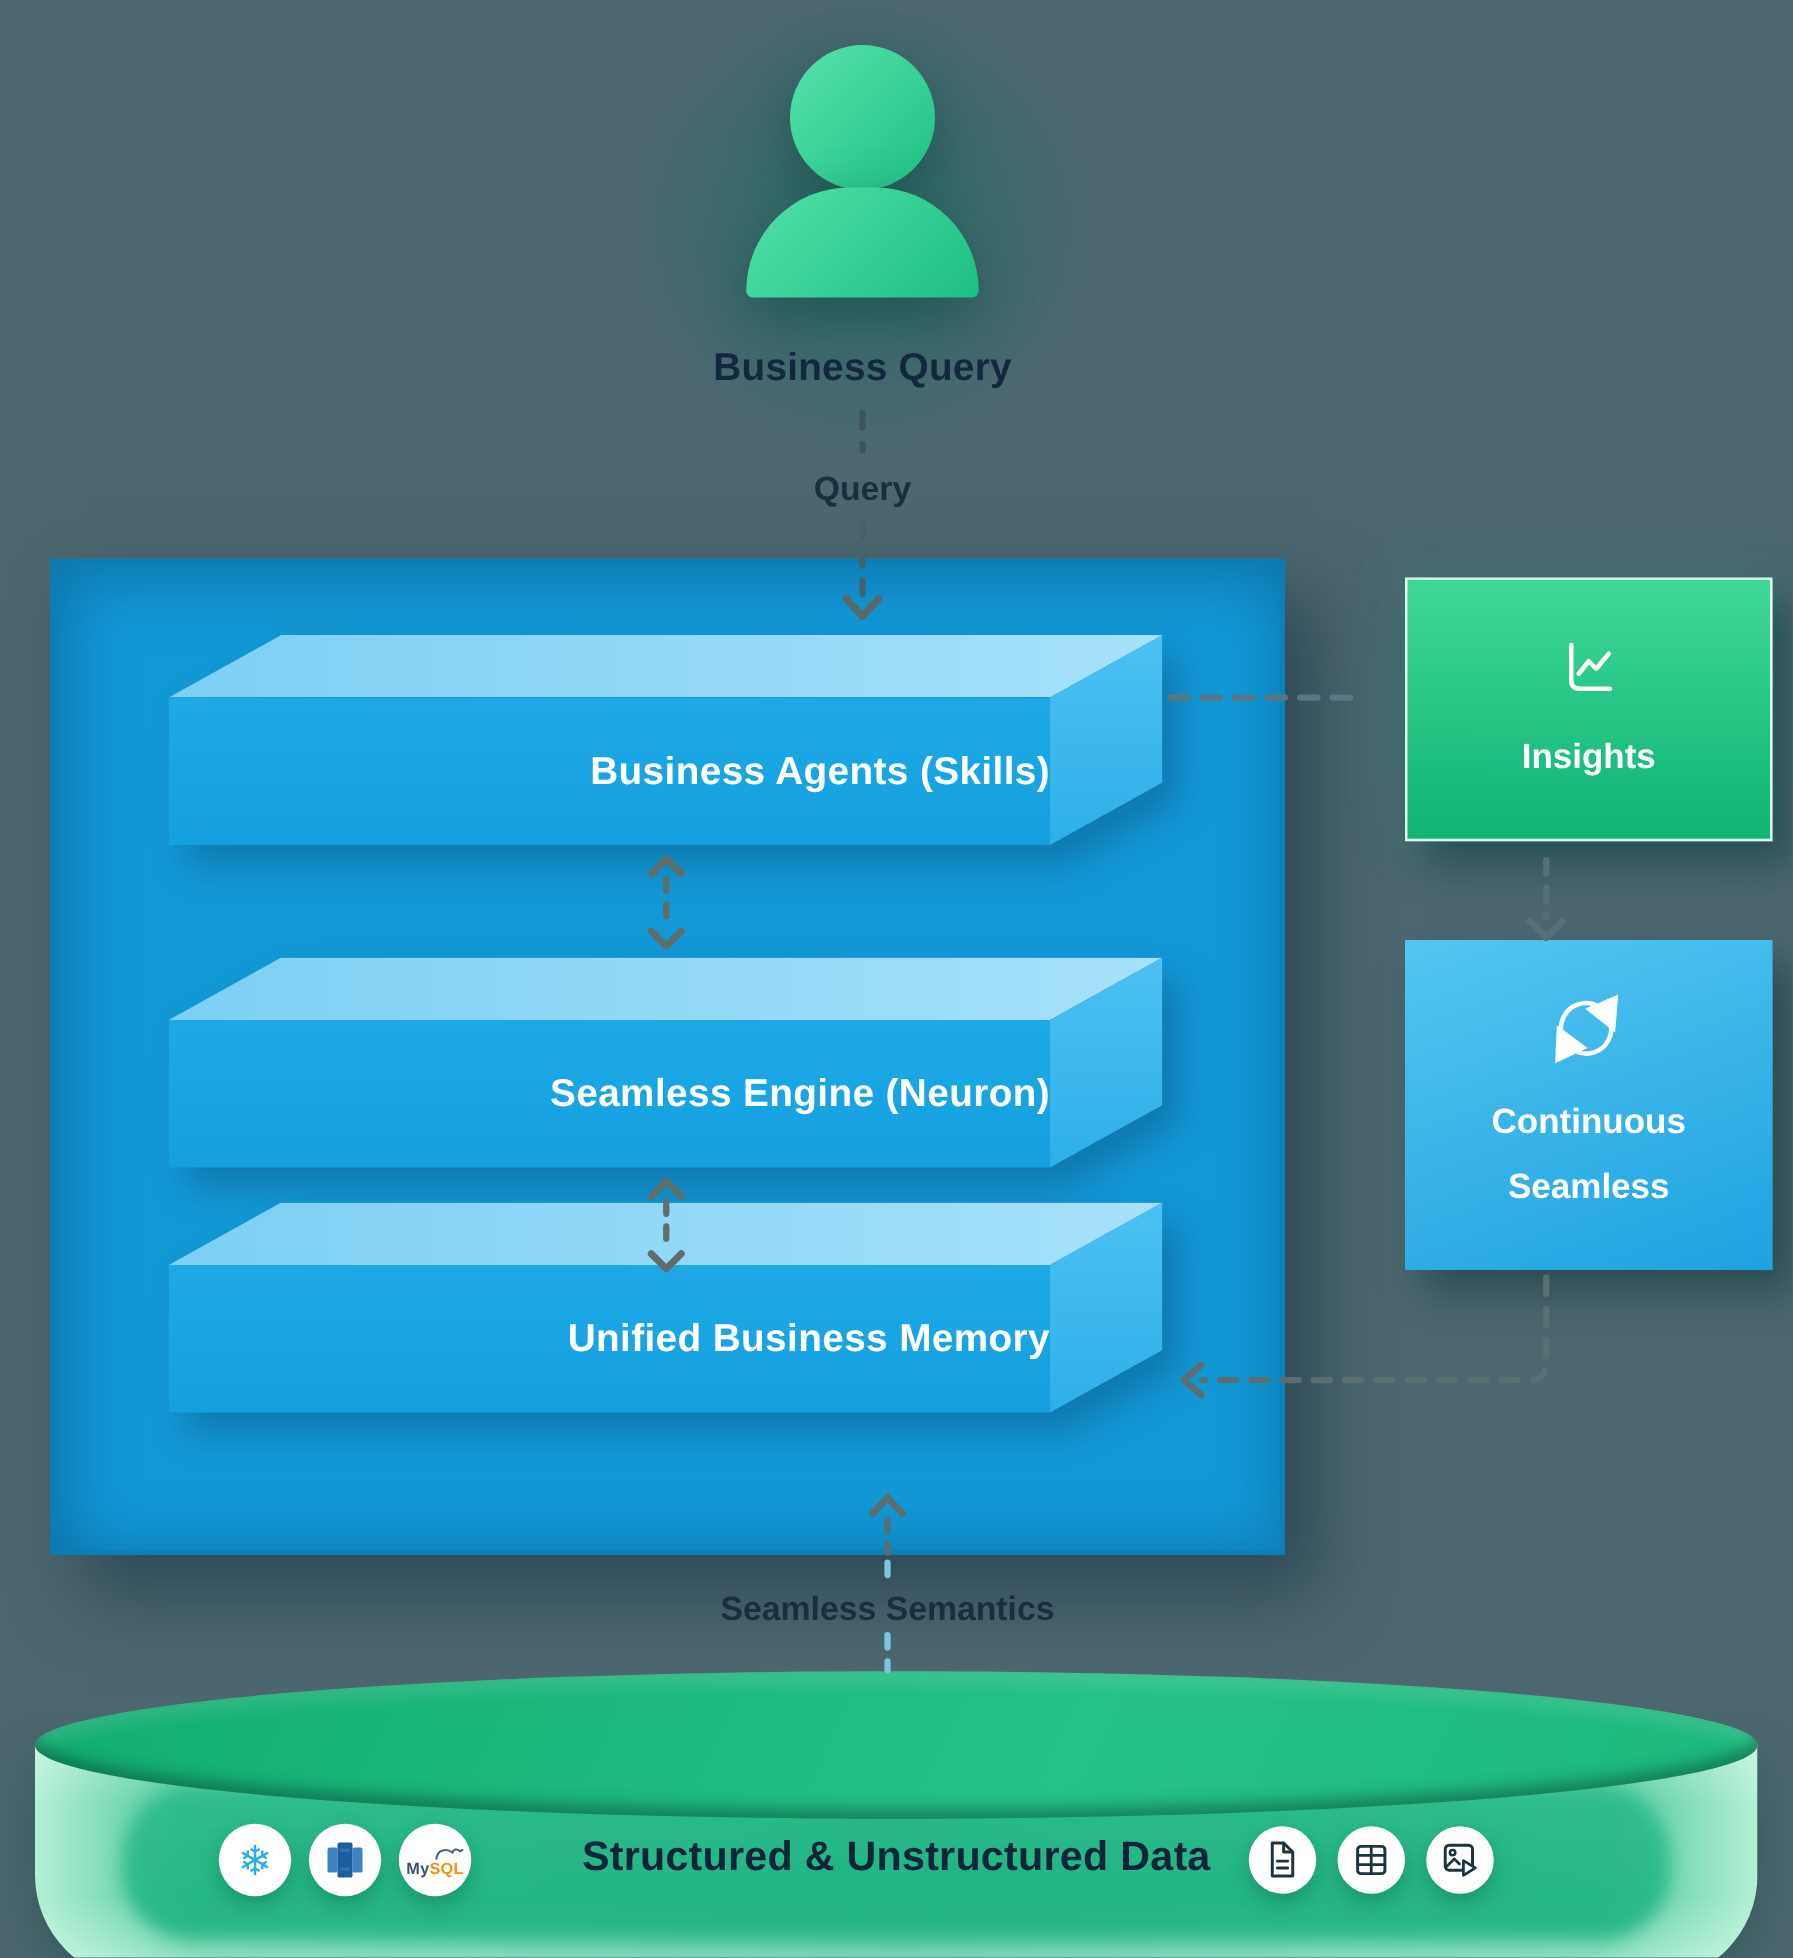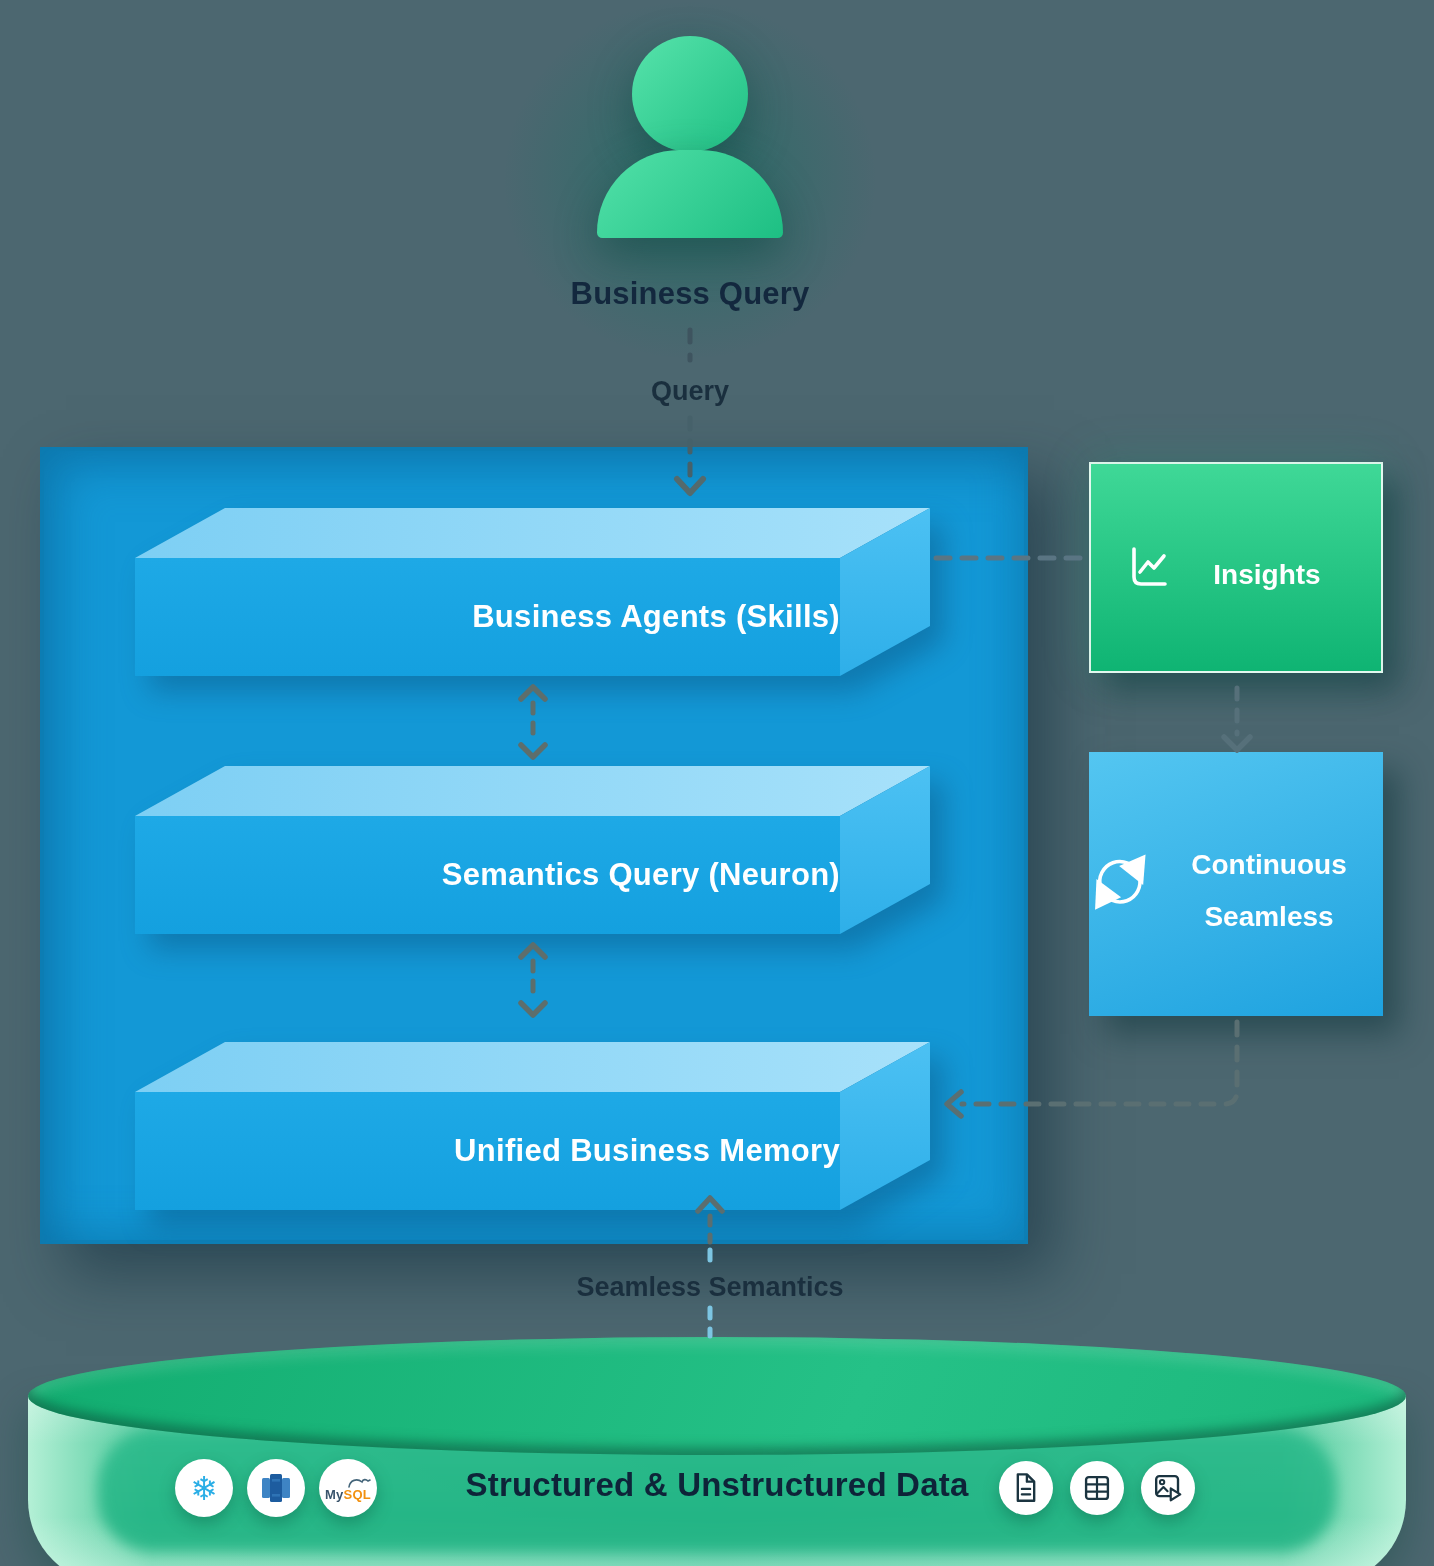--- a/index.html
+++ b/index.html
@@ -42,25 +42,25 @@
   .bar .top{left:0;top:0;width:795px;height:50px;
     clip-path:polygon(0 50px,90px 0,795px 0,705px 50px);
     background:linear-gradient(90deg,#7dcff4,#a7e1fa);}
   .bar .side{left:0;top:0;width:795px;height:168px;
     clip-path:polygon(705px 50px,795px 0,795px 118px,705px 168px);
     background:linear-gradient(180deg,#4cc1f3,#2eafe9);}
   .bar .front{left:0;top:50px;width:705px;height:118px;
     background:linear-gradient(180deg,#1ea9e6,#14a0df);
     display:flex;align-items:center;justify-content:flex-end;}
   .bar .front span{color:#fff;font-size:31px;font-weight:700;letter-spacing:.3px;}
-  .bar1{top:508px;} .bar2{top:766px;} .bar3{top:1042px;}
-
-  
-  .fbox{width:294px;z-index:3;display:flex;align-items:center;justify-content:center;
-    color:#fff;text-align:center;}
+  .bar1{top:508px;} .bar2{top:766px;} .bar3{top:962px;}
+
+  
+  .fbox{width:294px;z-index:3;display:flex;flex-direction:column;align-items:center;justify-content:center;
+    color:#fff;text-align:center;margin-left:35px;}
   .insights{left:1089px;top:462px;height:211px;
     background:linear-gradient(180deg,#3fd897,#0fb473);
     border:2px solid rgba(255,255,255,.85);box-sizing:border-box;
     box-shadow:16px 18px 30px rgba(10,50,55,.5), 0 0 44px rgba(30,180,130,.22);}
   .learning{left:1089px;top:752px;height:264px;
     background:linear-gradient(160deg,#54c6f1,#1ea2df);
     box-shadow:16px 18px 30px rgba(10,50,55,.5);}
   .fbox .label{font-size:28px;font-weight:600;line-height:52px;margin-top:14px;padding:0 34px;}
   .fbox svg{display:block;}
 
@@ -113,21 +113,21 @@
   <div class="face top"></div>
   <div class="face side"></div>
   <div class="face front">
     <span>Business Agents (Skills)</span>
   </div>
 </div>
 <div class="abs bar bar2">
   <div class="face top"></div>
   <div class="face side"></div>
   <div class="face front">
-    <span>Semantics Query (Neuron)</span>
+    <span>Seamless Engine (Neuron)</span>
   </div>
 </div>
 <div class="abs bar bar3">
   <div class="face top"></div>
   <div class="face side"></div>
   <div class="face front">
     <span>Unified Business Memory</span>
   </div>
 </div>
 

